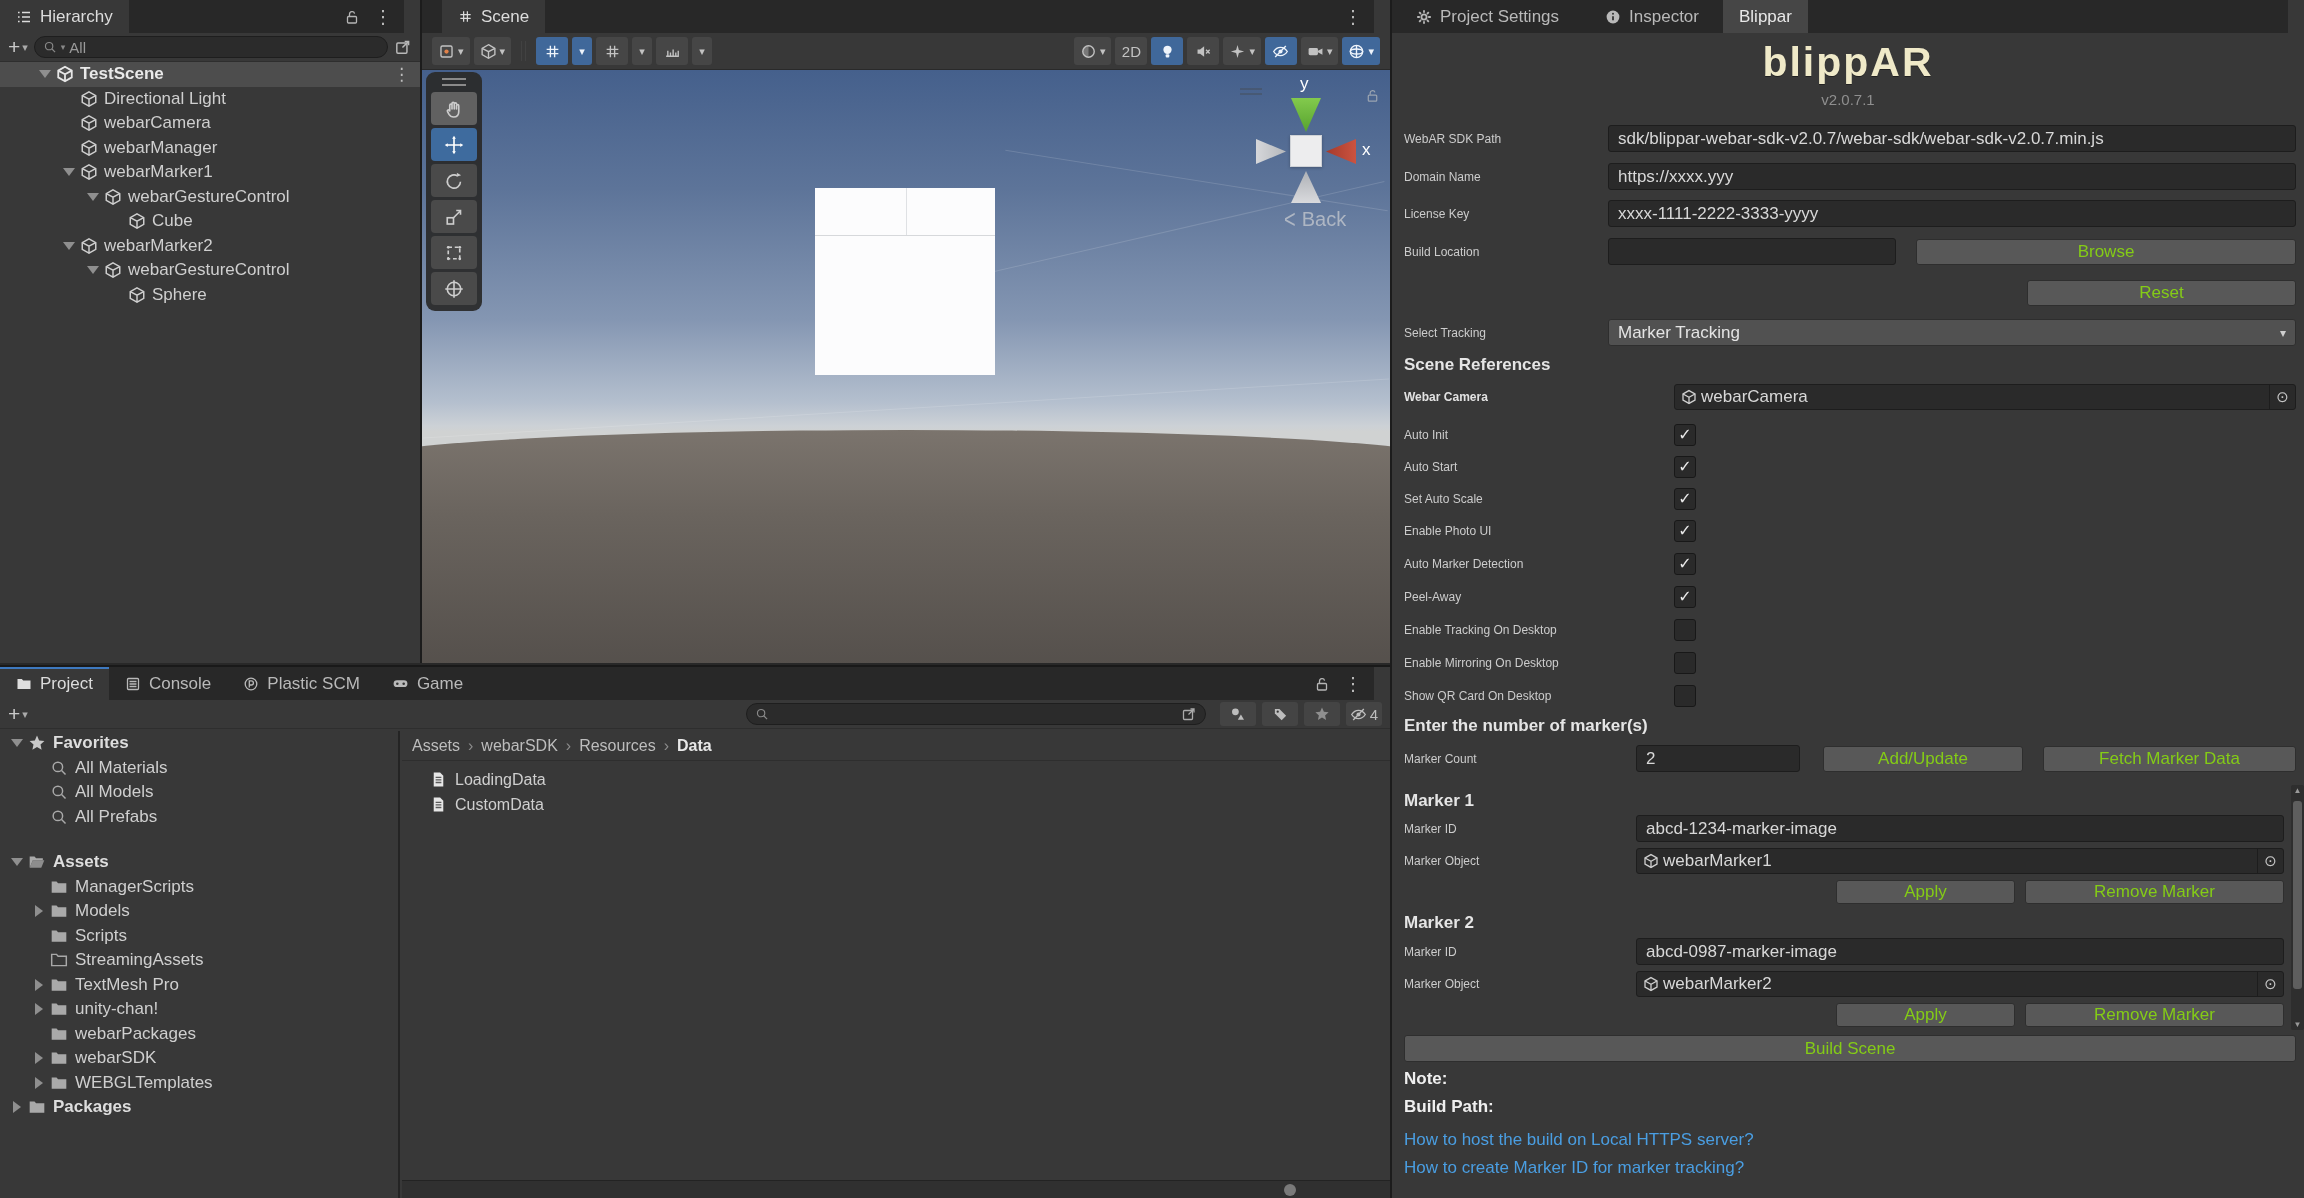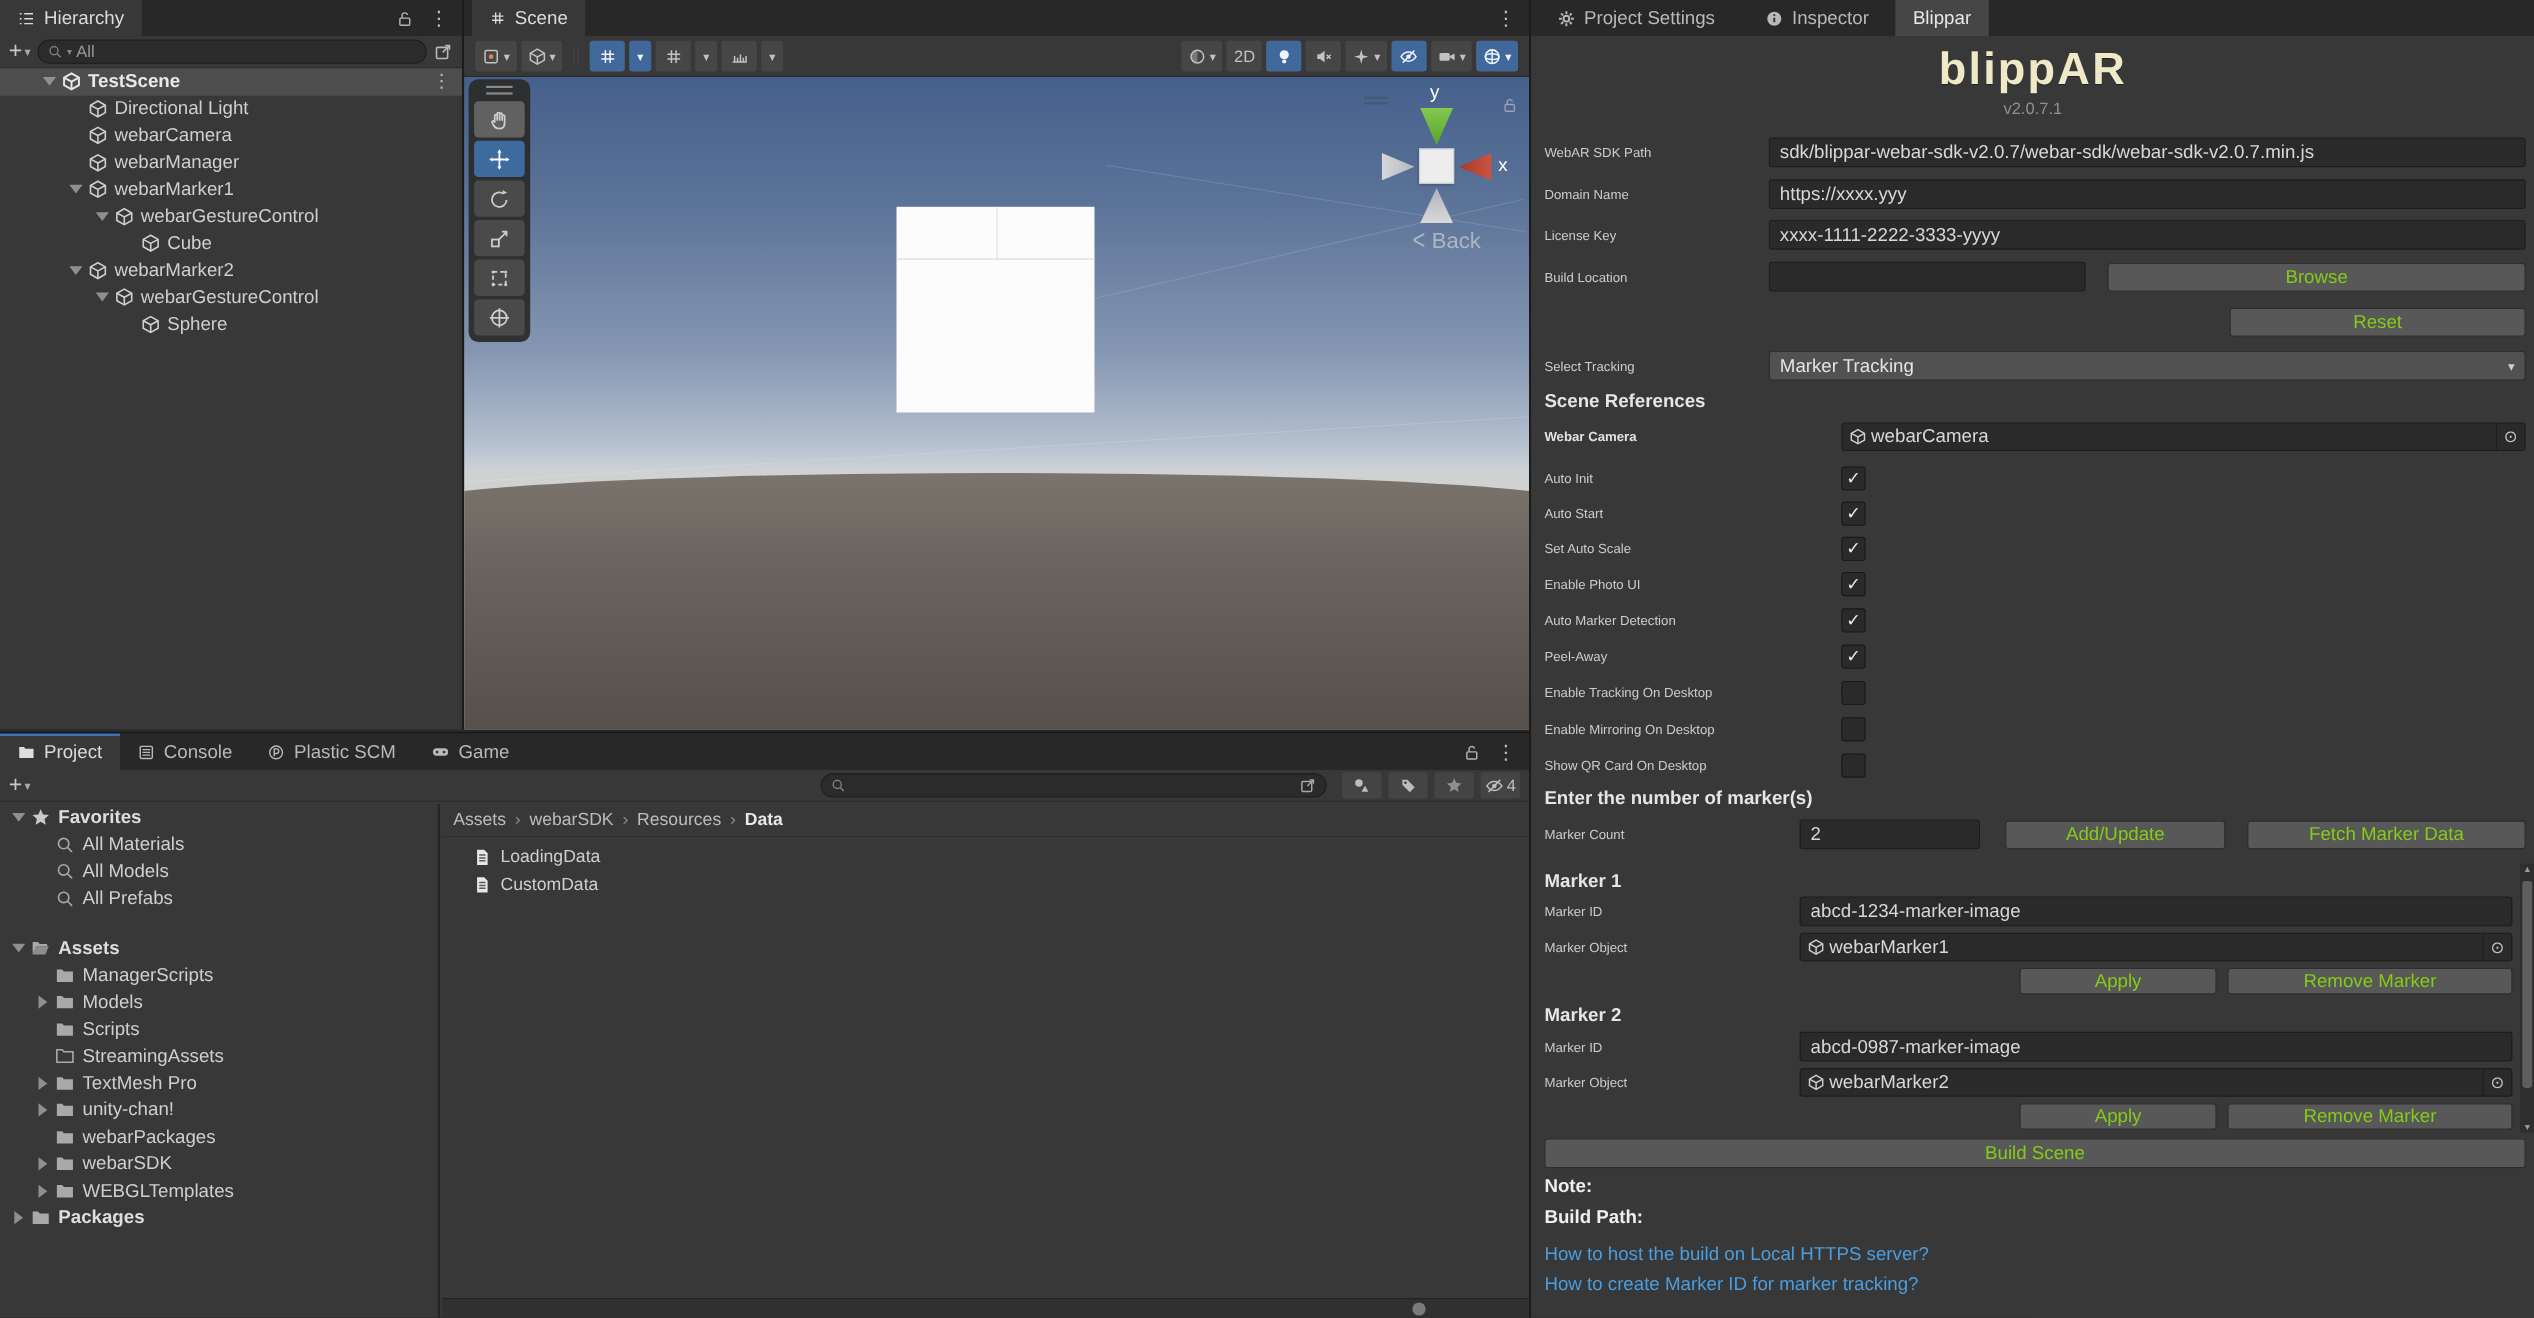--- a/index.html
+++ b/index.html
@@ -6,21 +6,21 @@
     --bg:#282828; --panel:#383838; --input:#2a2a2a; --btn:#585858; --btn2:#515151;
     --txt:#d2d2d2; --dim:#9a9a9a; --sel:#4d4d4d; --blue:#40689a; --bord:#1c1c1c;
   }
   *{margin:0;padding:0;box-sizing:border-box}
   html,body{width:2304px;height:1198px;background:var(--bg);
     font-family:"Liberation Sans","DejaVu Sans",sans-serif;color:var(--txt);overflow:hidden}
   .app{position:relative;width:2304px;height:1198px}
   .panel{position:absolute;background:var(--panel)}
   svg.ic{display:inline-block;vertical-align:middle;fill:none;stroke:currentColor;stroke-width:1.3}
   
-  .tabbar{position:absolute;left:0;right:0;top:0;height:33px;background:var(--bg);display:flex;align-items:stretch}
+  .tabbar{position:absolute;left:0;right:16px;top:0;height:33px;background:var(--bg);display:flex;align-items:stretch}
   .tab{display:flex;align-items:center;gap:8px;padding:0 16px;font-size:17px;color:#b9b9b9;position:relative}
   .tab.active{background:var(--panel);color:#dcdcdc}
   .tab.lit{background:#464646;color:#e8e8e8}
   .tab .stripe{position:absolute;left:0;right:0;top:0;height:2px;background:#3e79bf}
   .tabbar-right{margin-left:auto;display:flex;align-items:center;gap:14px;padding-right:12px;color:#b5b5b5}
   .kebab{font-size:18px;color:#c2c2c2;line-height:1}
   
   .hierarchy{left:0;top:0;width:422px;height:663px;border-right:2px solid var(--bord)}
   .toolrow{position:absolute;left:0;right:0;top:33px;height:29px;background:var(--panel);
     border-bottom:1px solid #2e2e2e;display:flex;align-items:center;padding:0 8px;gap:6px}
@@ -384,21 +384,21 @@
           <svg class="ic">
             <use href="#i-cube"></use>
           </svg>
         <span>Sphere</span>
       </div>
     </div>
   </section>
 
   <section class="panel scene">
     <div class="tabbar">
-      <div class="tab active" style="margin-left:7px">
+      <div class="tab active" style="margin-left:20px">
         <svg class="ic" width="15" height="15">
             <use href="#i-grid"></use>
           </svg>
         <span>Scene</span>
       </div>
       <div class="tabbar-right">
         <span class="kebab">⋮</span>
       </div>
     </div>
     <div class="scenebar">

